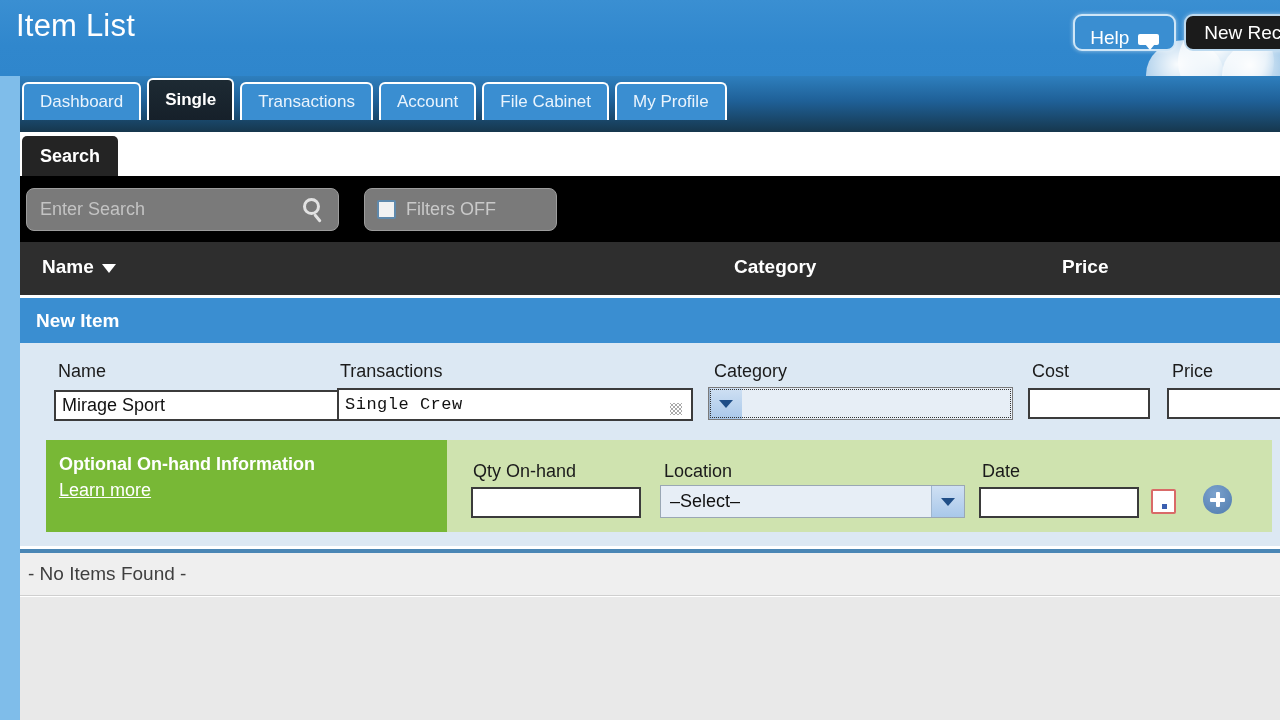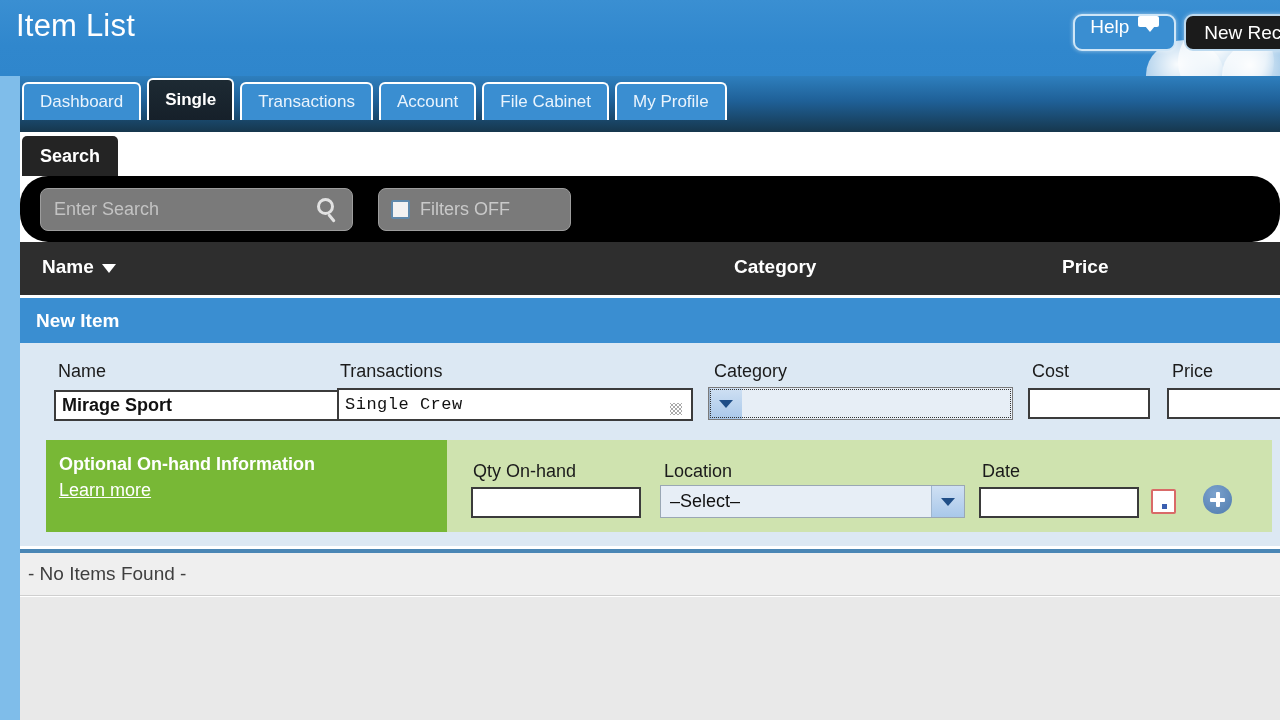--- a/index.html
+++ b/index.html
@@ -34,21 +34,21 @@
 
   .page-title {
     position: absolute; left: 16px; top: 8px;
     font-size: 31px; color: #ffffff; font-weight: 400;
     letter-spacing: .2px;
   }
 
   .hdr-buttons { position: absolute; right: -52px; top: 14px; display: flex; gap: 8px; }
   .btn-help {
     height: 37px; padding: 0 15px;
-    display: flex; align-items: flex-start; gap: 9px;
+    display: flex; align-items: flex-end; gap: 9px;
     border: 2px solid #cfe6f7; border-radius: 9px;
     background: #3a8ed1;
     color: #ffffff; font-size: 19px;
     box-shadow: 0 0 4px rgba(255,255,255,.55);
     margin-left: 35px;
   }
   .bubble-icon { width: 21px; height: 15px; position: relative; display: inline-block; }
   .bubble-icon::before {
     content: ""; position: absolute; left: 0; top: 0;
     width: 21px; height: 11px; background: #fff; border-radius: 2px;
@@ -108,21 +108,21 @@
     height: 40px; padding: 0 18px;
     display: flex; align-items: center;
     background: #242424; color: #ffffff;
     font-size: 18px; font-weight: bold;
     border-radius: 5px 5px 0 0;
   }
 
   .search-row {
     position: absolute; left: 20px; top: 176px; right: 0; height: 66px;
     background: #000000;
-    display: flex; align-items: center; padding-left: 20px; border-radius: 28px;
+    display: flex; align-items: center; padding-left: 6px;
   }
   .search-input-wrap {
     position: relative; width: 313px; height: 43px;
     background: #7a7a7a; border: 1px solid #9d9d9d; border-radius: 8px;
     display: flex; align-items: center;
   }
   .search-input-wrap input {
     border: none; outline: none; background: transparent;
     font-family: "Liberation Sans", sans-serif;
     font-size: 18px; color: #d6d6d6;
@@ -196,21 +196,21 @@
   }
   .txt-input {
     position: absolute;
     height: 31px; background: #ffffff;
     border: 2px solid #3b3b3b;
     font-family: "Liberation Sans", sans-serif;
     font-size: 18px; color: #111; padding: 0 6px; outline: none;
   }
 
   .lbl-name { left: 38px; top: 18px; }
-  .in-name  { left: 34px; top: 47px; width: 306px; font-weight: bold; }
+  .in-name  { left: 34px; top: 47px; width: 306px; }
 
   .lbl-desc { left: 320px; top: 18px; }
   .in-desc  { left: 317px; top: 45px; width: 356px; height: 33px;
               font-family: "Liberation Mono", monospace; font-size: 17px;
               letter-spacing: .5px; }
   .resize-grip {
     position: absolute; left: 650px; top: 60px; width: 12px; height: 12px;
     opacity: .55;
     background-image:
       radial-gradient(#666 36%, transparent 38%),

